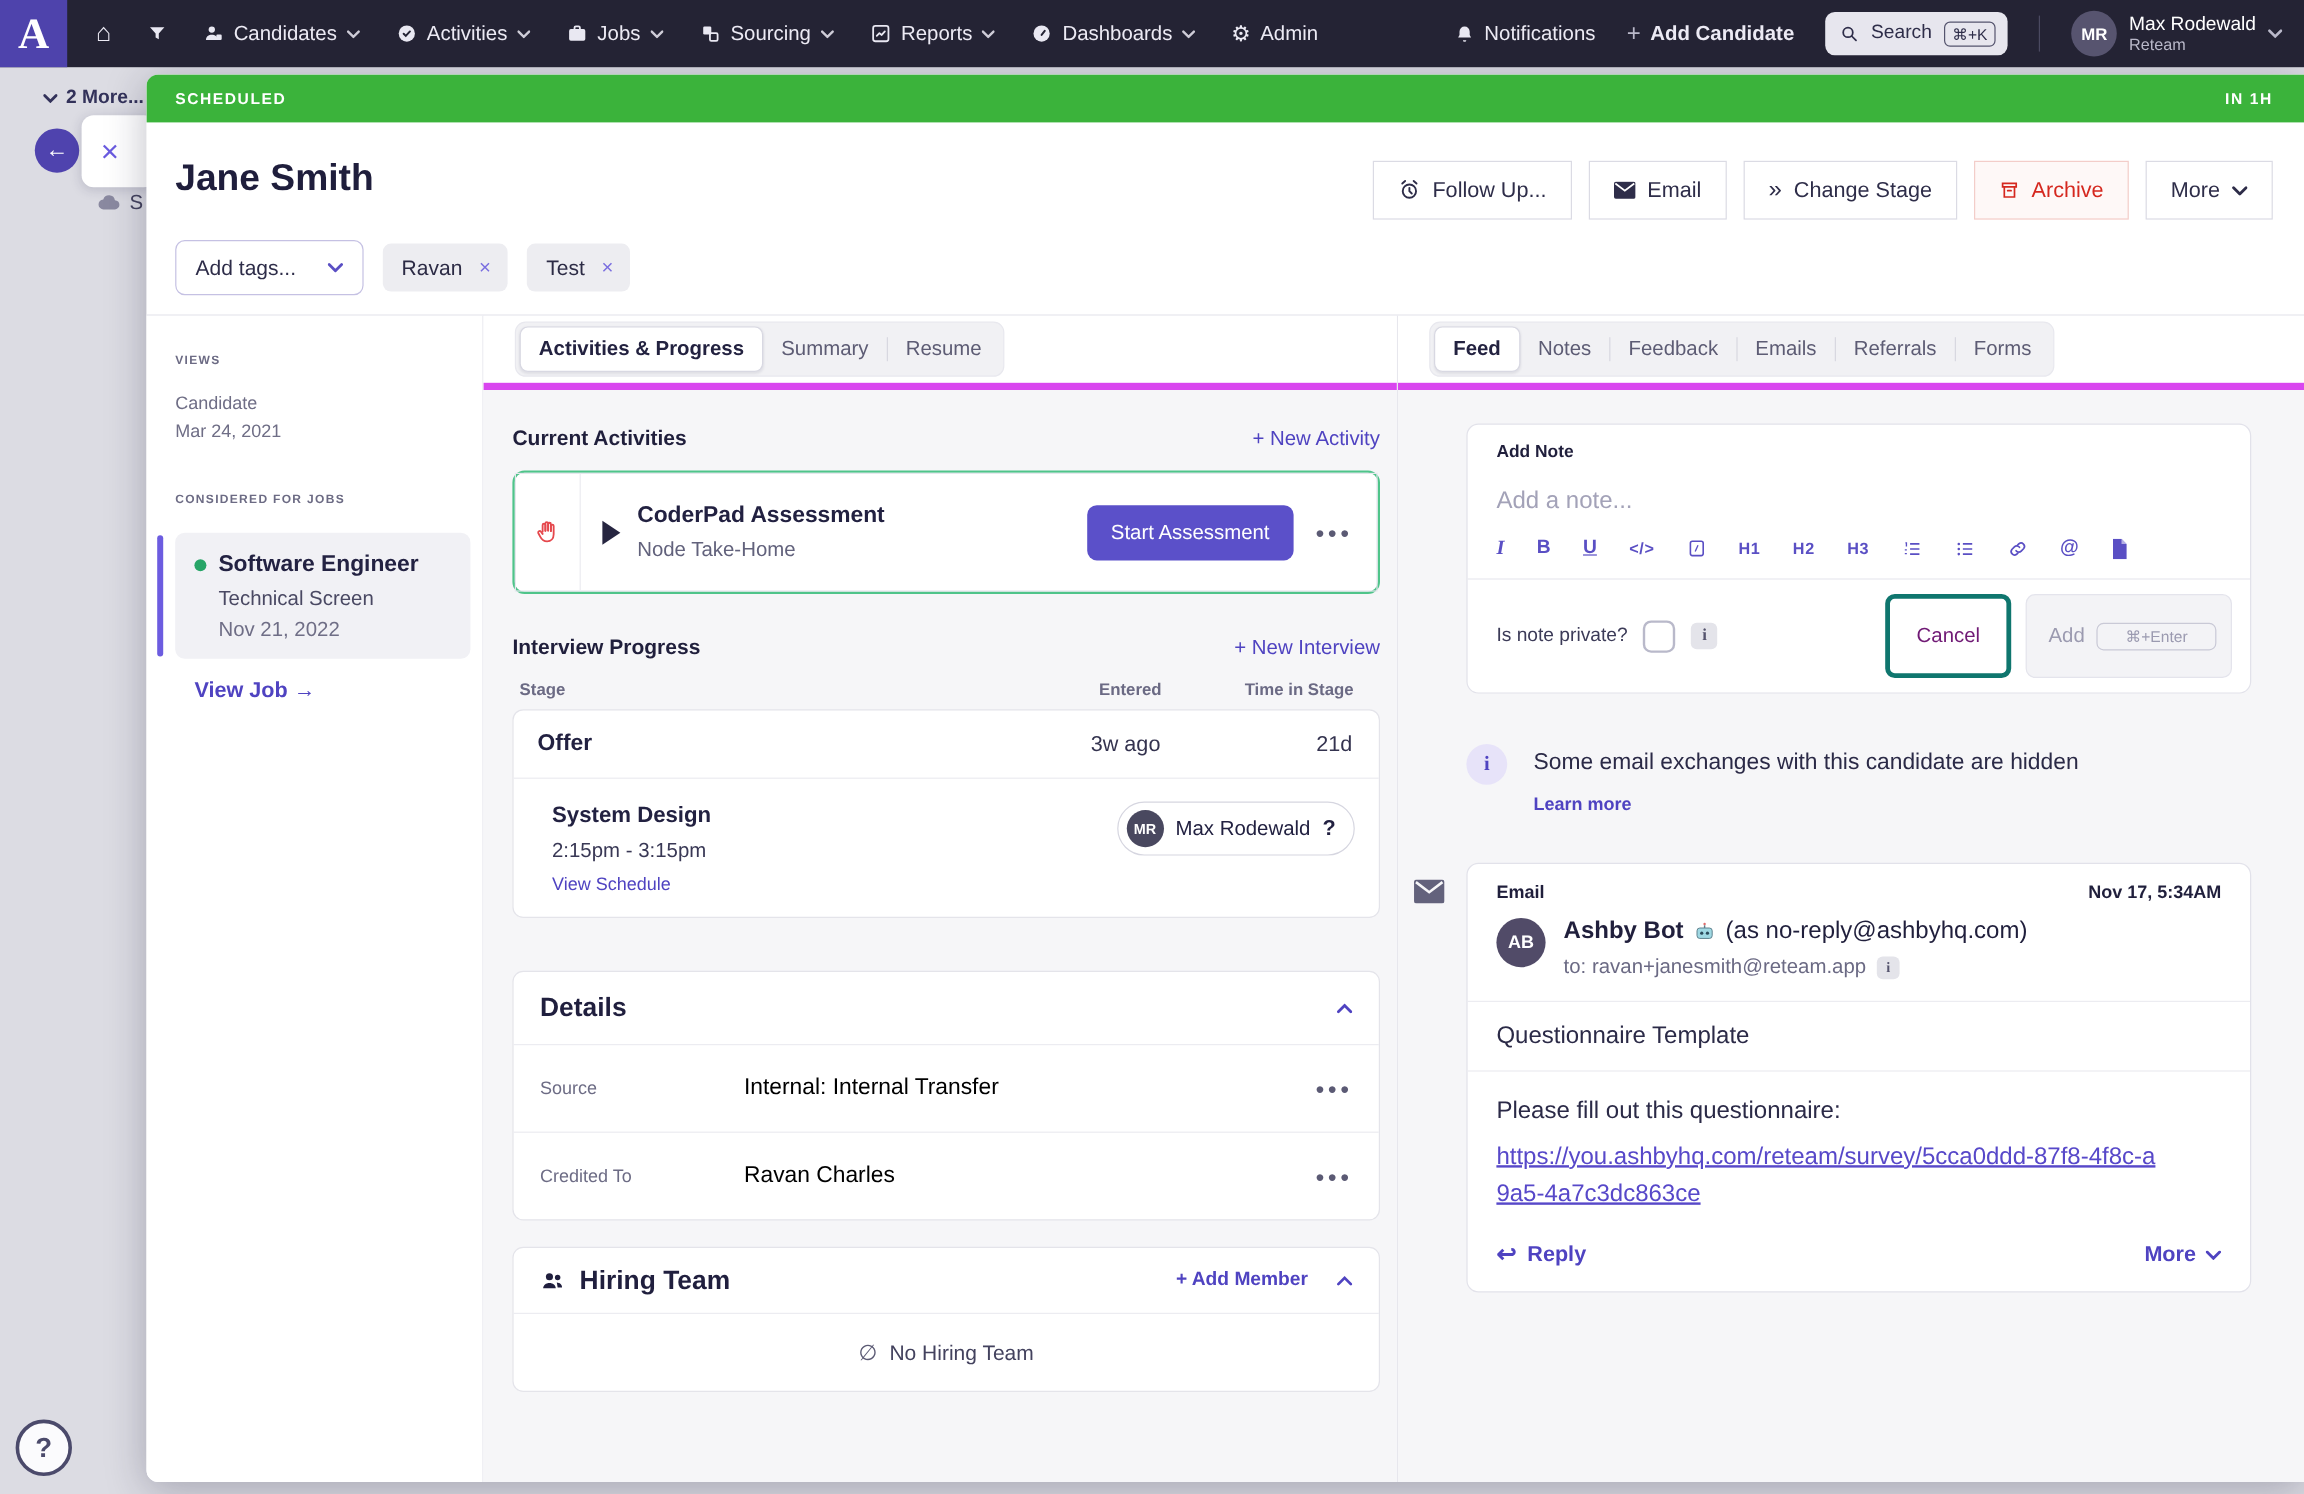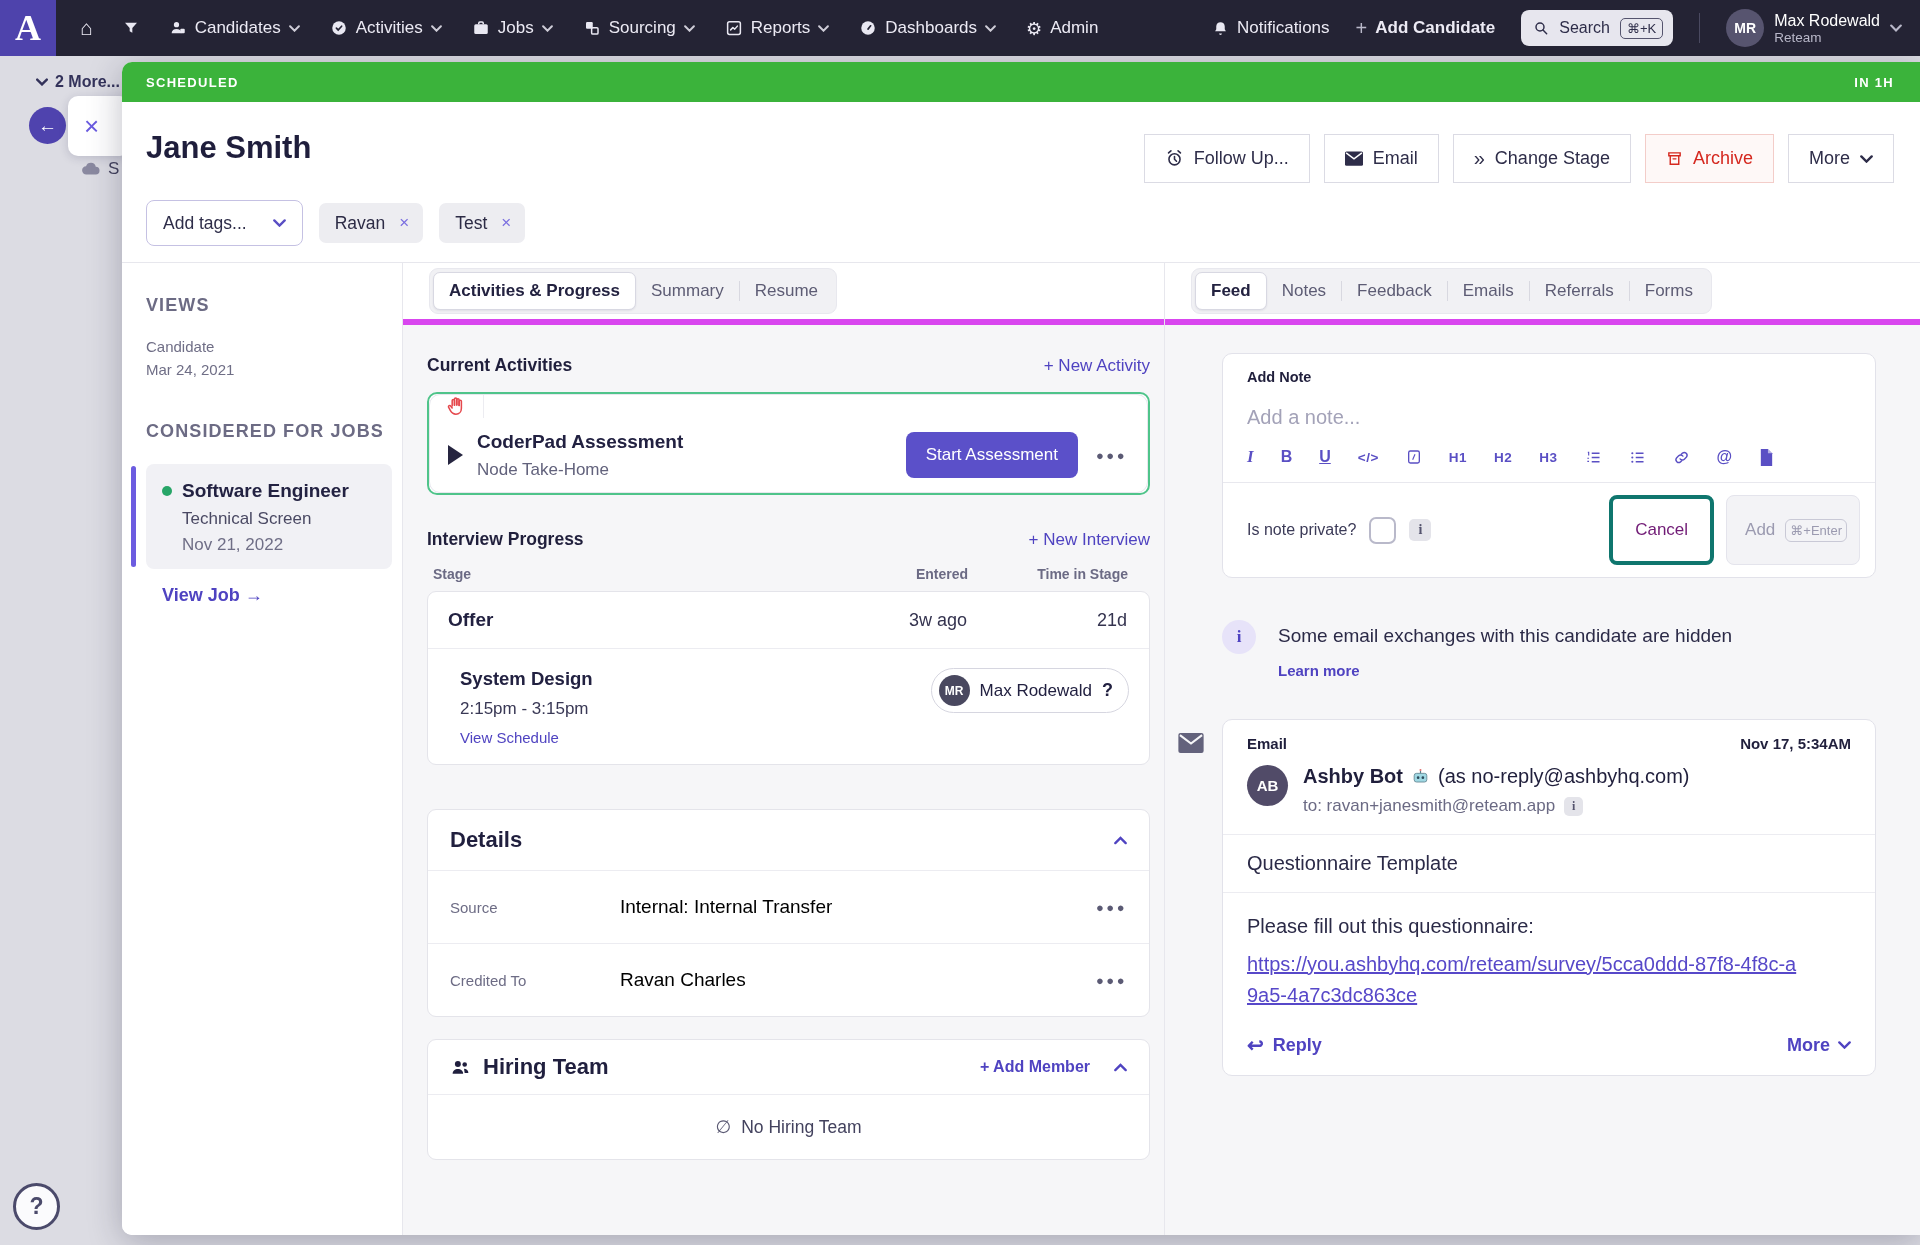--- a/index.html
+++ b/index.html
@@ -62,21 +62,21 @@
   .addtags { height:46px; padding:0 16px; border:1px solid #c5c1e3; border-radius:8px; background:#fff;
     font-size:17.5px; color:#2e2d49; display:flex; align-items:center; gap:26px; }
   .tag { height:40px; background:#ededf1; border-radius:7px; display:flex; align-items:center;
     gap:14px; padding:0 14px 0 16px; font-size:17.5px; color:#2c2b45; }
   .tag .x { color:#7a6ee0; font-size:17px; }
 
   
   .cols { display:flex; flex:1; min-height:0; }
   .sidebar { width:281px; flex:0 0 auto; border-right:1px solid #e7e7ed; background:#fff;
     padding:32px 10px 0 24px; }
-  .side-h { font-size:18px; font-weight:700; letter-spacing:1.1px; color:#6c6b84; }
+  .side-h { font-size:10px; font-weight:700; letter-spacing:1.1px; color:#6c6b84; }
   .side-view { margin-top:20px; font-size:15px; color:#6f6e86; line-height:1.5; }
   .side-jobs { margin-top:40px; }
   .jobwrap { position:relative; margin-top:22px; }
   .jobbar { position:absolute; left:-15px; top:2px; bottom:2px; width:5px; border-radius:3px; background:#6c5ce0; }
   .jobcard { background:#f1f1f5; border-radius:8px; padding:16px 14px 14px 16px; }
   .jobtitle { display:flex; align-items:center; gap:10px; font-size:19px; font-weight:700; color:#232242; }
   .dot { width:10px; height:10px; border-radius:50%; background:#27a567; flex:0 0 auto; }
   .jobstage { margin:7px 0 0 20px; font-size:17px; color:#4a4963; }
   .jobdate { margin:6px 0 0 20px; font-size:17px; color:#6f6e86; }
   .viewjob { margin:16px 0 0 16px; color:#4f43c1; font-weight:700; font-size:18px; }
@@ -96,21 +96,21 @@
   .midcol .panelbody { padding:0 14px 0 24px; }
   .rightcol .panelbody { padding:0 44px 0 57px; }
 
   .sect-head { display:flex; align-items:center; justify-content:space-between; margin-top:30px; }
   .sect-title { font-size:17.5px; font-weight:700; color:#201f3c; }
   .plink { color:#4f43c1; font-size:17px; }
   .plink.b { font-weight:700; }
 
   
   .act-outline { margin-top:16px; border:2.5px solid #4fc48a; border-radius:10px; background:#fff; }
-  .act-card { border:1px solid #e7e7ee; border-radius:11px; margin:0; display:flex; align-items:stretch; height:99px;flex-direction:column; }
+  .act-card { border:1px solid #e7e7ee; border-radius:0; margin:0; display:flex; align-items:stretch; height:99px; }
   .act-hand { width:54px; border-right:1px solid #ececf1; display:flex; align-items:center; justify-content:center; flex:0 0 auto; }
   .act-main { display:flex; align-items:center; flex:1; padding-left:18px; }
   .play { width:0; height:0; border-left:15px solid #262540; border-top:10px solid transparent;
     border-bottom:10px solid transparent; margin-right:14px; flex:0 0 auto; }
   .act-title { font-size:19px; font-weight:700; color:#222141; }
   .act-sub { font-size:17px; color:#62627c; margin-top:7px; }
   .btn-primary { background:#5b50c9; color:#fff; border:none; border-radius:8px; font-size:17px;
     padding:13px 20px; font-family:inherit; margin-left:auto; }
   .dots { color:#5b5a74; font-size:13px; letter-spacing:2.5px; margin:0 20px 0 18px; font-weight:700; white-space:nowrap; }
 
@@ -157,21 +157,21 @@
   .nc-footer { border-top:1px solid #e8e8ee; display:flex; align-items:center; padding:12px 15px 12px 24px; gap:13px; }
   .nc-footer .lbl { font-size:16px; color:#3c3b58; }
   .checkbox { width:27px; height:27px; border:2px solid #b9b9ca; border-radius:7px; background:#fff; }
   .ibadge { background:#e4e4ea; color:#55546e; border-radius:5px; width:22px; height:22px; display:flex;
     align-items:center; justify-content:center; font-family:"Liberation Serif", serif; font-weight:700; font-size:14px; }
   .nc-actions { margin-left:auto; display:flex; gap:12px; }
   .btn-cancel { border:4px solid #0f766e; border-radius:8px; background:#fff; font-size:17px;
     color:#701a75; padding:21px 22px; font-family:inherit; }
   .btn-add { border:1px solid #e4e4ec; border-radius:8px; background:#f3f3f6; font-size:17px;
     color:#9b9ab0; padding:8px 12px 8px 18px; display:flex; align-items:center; gap:10px; font-family:inherit; }
-  .btn-add .kbd2 { border:1.5px solid #c9c9d6; border-radius:6px; font-size:13px; padding:3px 4px; color:#9b9ab0; }
+  .btn-add .kbd2 { border:1.5px solid #c9c9d6; border-radius:6px; font-size:13px; padding:3px 23px; color:#9b9ab0; }
 
   .hiddeninfo { margin-top:42px; display:flex; gap:22px; }
   .icircle { width:34px; height:34px; border-radius:50%; background:#e7e3f9; color:#4f43c1; flex:0 0 auto;
     display:flex; align-items:center; justify-content:center; font-family:"Liberation Serif", serif;
     font-weight:700; font-size:17px; }
   .hiddeninfo .txt { font-size:19px; color:#2b2a47; padding-top:5px; }
   .hiddeninfo .lm { margin-top:15px; font-size:15px; font-weight:700; color:#4f43c1; }
 
   .emailwrap { margin-top:40px; position:relative; }
   .feed-mail-icon { position:absolute; left:-44px; top:14px; }

